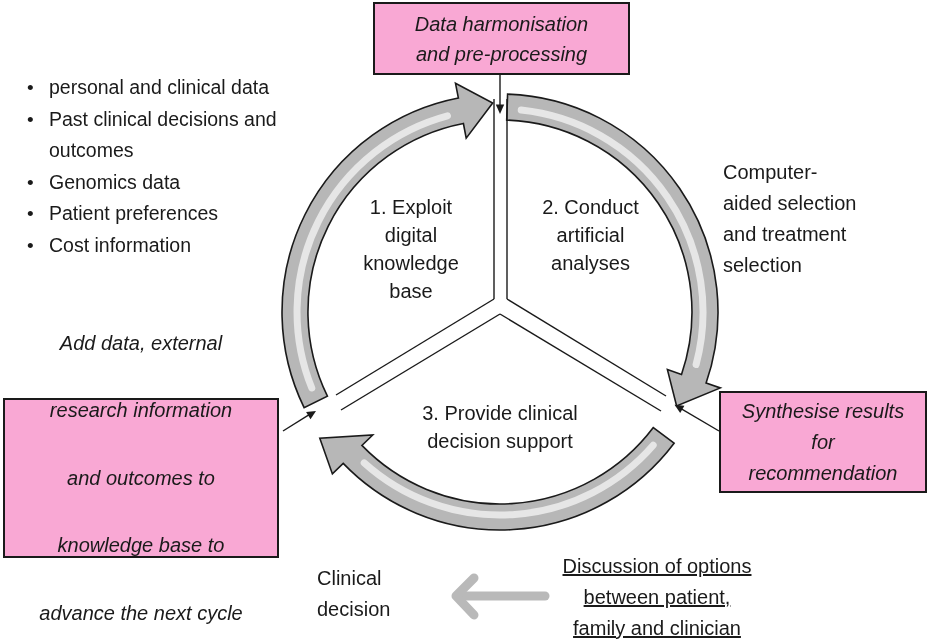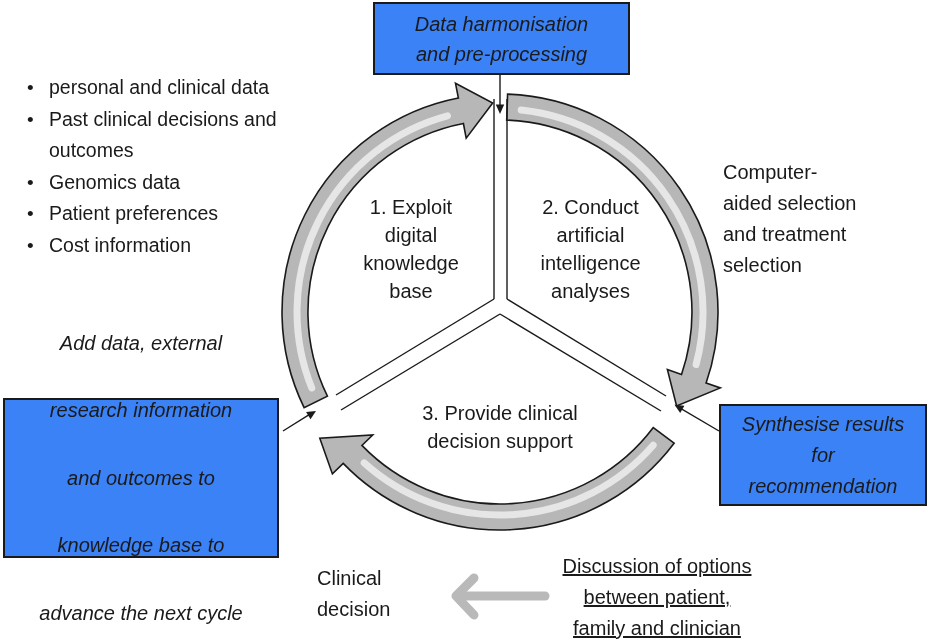--- a/index.html
+++ b/index.html
@@ -5,24 +5,24 @@
   html,body{margin:0;padding:0;background:#fff;}
   .stage{
     position:relative;width:936px;height:643px;background:#ffffff;overflow:hidden;
     font-family:"Liberation Sans",sans-serif;color:#1a1a1a;
   }
   .abs{position:absolute;}
   .svgfull{position:absolute;left:0;top:0;}
   .boxed{
     border:2.5px solid #1a1a1a;display:flex;flex-direction:column;
     justify-content:center;align-items:center;text-align:center;
-    font-style:italic;font-size:20px;background:#3b82f6;
+    font-style:italic;font-size:20px;background:#f9a8d4;
   }
   .top-box{left:373px;top:2px;width:253px;height:69px;line-height:30px;}
-  .right-box{left:719px;top:404px;width:204px;height:98px;line-height:31px;border-width:2px;}
+  .right-box{left:719px;top:391px;width:204px;height:98px;line-height:31px;border-width:2px;}
   .left-box{left:3px;top:398px;width:272px;height:156px;line-height:30.5px;gap:37px;}
   .bullets{left:14px;top:72px;width:312px;font-size:19.5px;}
   .bullet-item{display:flex;align-items:flex-start;}
   .bullet-mark{width:22px;padding-left:13px;line-height:31.5px;flex:none;font-size:19px;}
   .bullet-text{line-height:31.5px;}
   .seg-label{text-align:center;font-size:20px;line-height:28px;}
   .seg-1{left:336px;top:193px;width:150px;}
   .seg-2{left:513px;top:193px;width:155px;}
   .seg-3{left:380px;top:399px;width:240px;}
   .right-note{left:723px;top:157px;width:180px;text-align:left;font-size:20px;line-height:31px;}
@@ -115,21 +115,20 @@
 
   <div class="abs seg-label seg-1">
     <div>1. Exploit</div>
     <div>digital</div>
     <div>knowledge</div>
     <div>base</div>
   </div>
   <div class="abs seg-label seg-2">
     <div>2. Conduct</div>
     <div>artificial</div>
-    <div>intelligence</div>
     <div>analyses</div>
   </div>
   <div class="abs seg-label seg-3">
     <div>3. Provide clinical</div>
     <div>decision support</div>
   </div>
 
   <div class="abs right-note">
     <div>Computer-</div>
     <div>aided selection</div>

